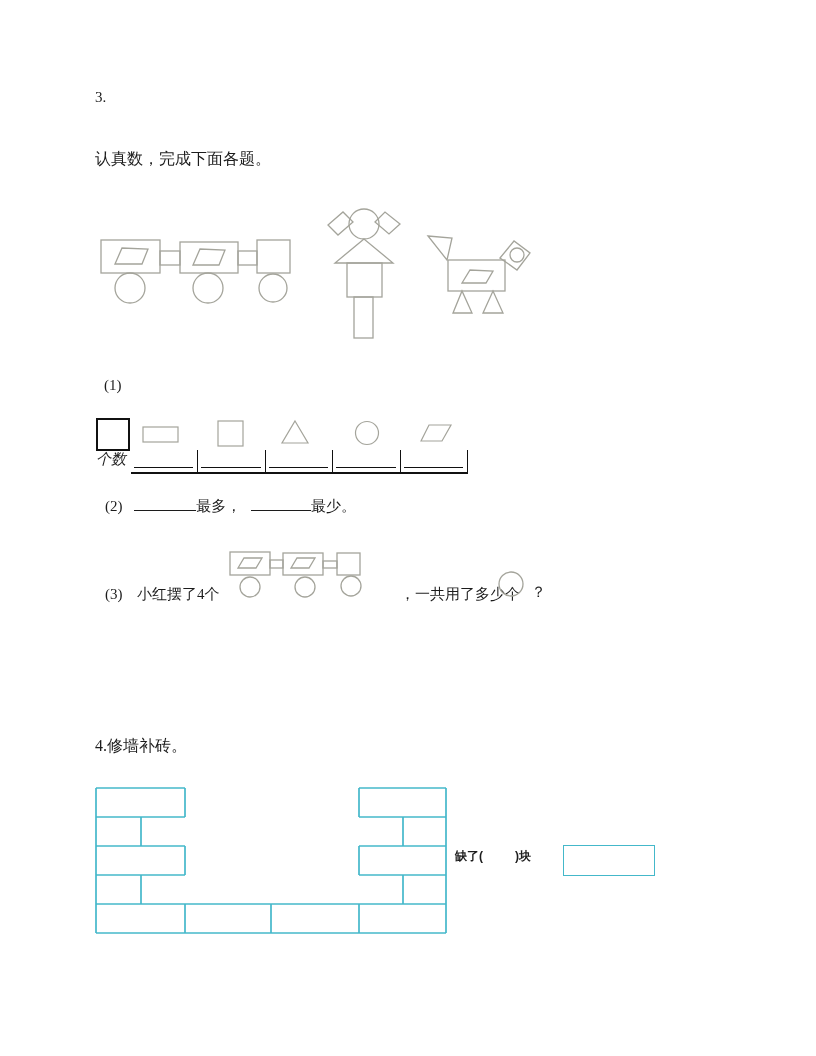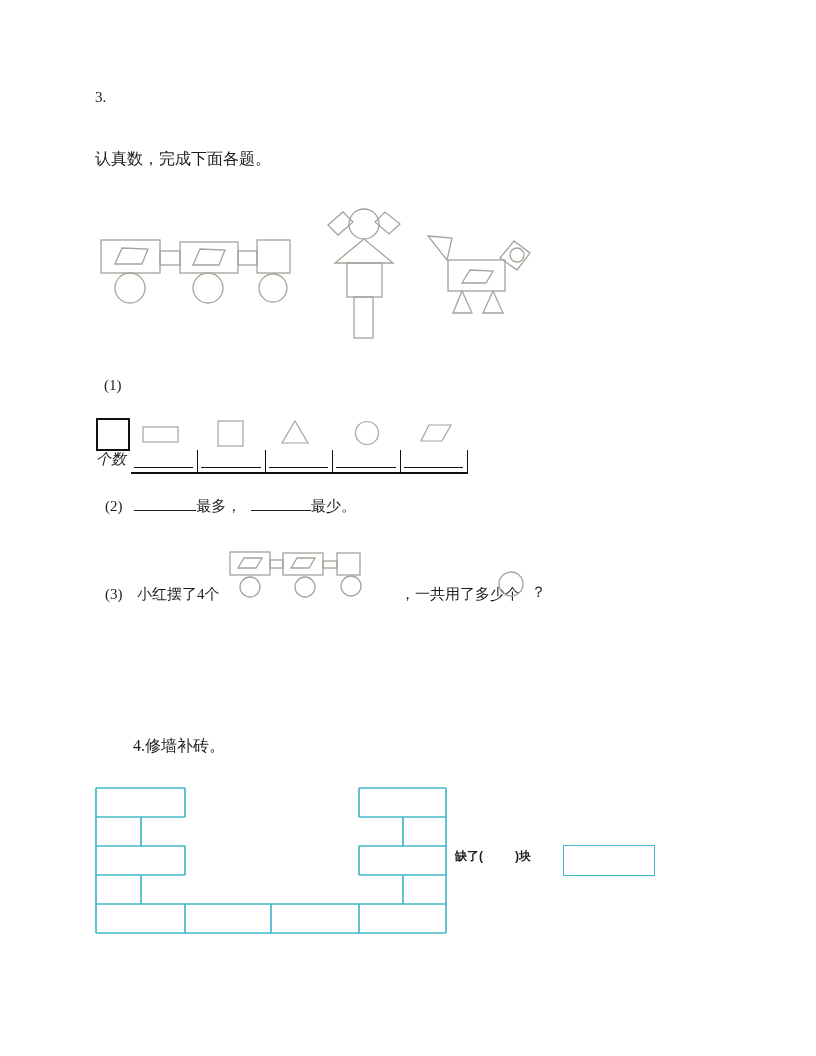--- a/index.html
+++ b/index.html
@@ -120,21 +120,21 @@
     <circle cx="77" cy="37" r="10"></circle>
     <circle cx="123" cy="36" r="10"></circle>
   </svg>
 
   <div class="abs t15" style="left:368px;top:587px;margin-left:32px;">，一共用了多少个</div>
   <svg class="fig abs" style="left:497px;top:570px;" width="28" height="28" viewBox="0 0 28 28">
       <circle cx="14" cy="14" r="12"></circle>
     </svg>
   <div class="abs t15" style="left:531px;top:585px;">？</div>
 
-  <div class="abs t16" style="left:95px;top:738px;margin-left:38px;">4.修墙补砖。</div>
+  <div class="abs t16" style="left:95px;top:738px;">4.修墙补砖。</div>
 
   <svg class="wall abs" style="left:94px;top:786px;" width="356" height="150" viewBox="0 0 356 150">
 
     <line x1="2" y1="2" x2="91" y2="2"></line>
       <line x1="2" y1="31" x2="91" y2="31"></line>
     <line x1="2" y1="60" x2="91" y2="60"></line>
       <line x1="2" y1="89" x2="91" y2="89"></line>
 
     <line x1="265" y1="2" x2="352" y2="2"></line>
       <line x1="265" y1="31" x2="352" y2="31"></line>

